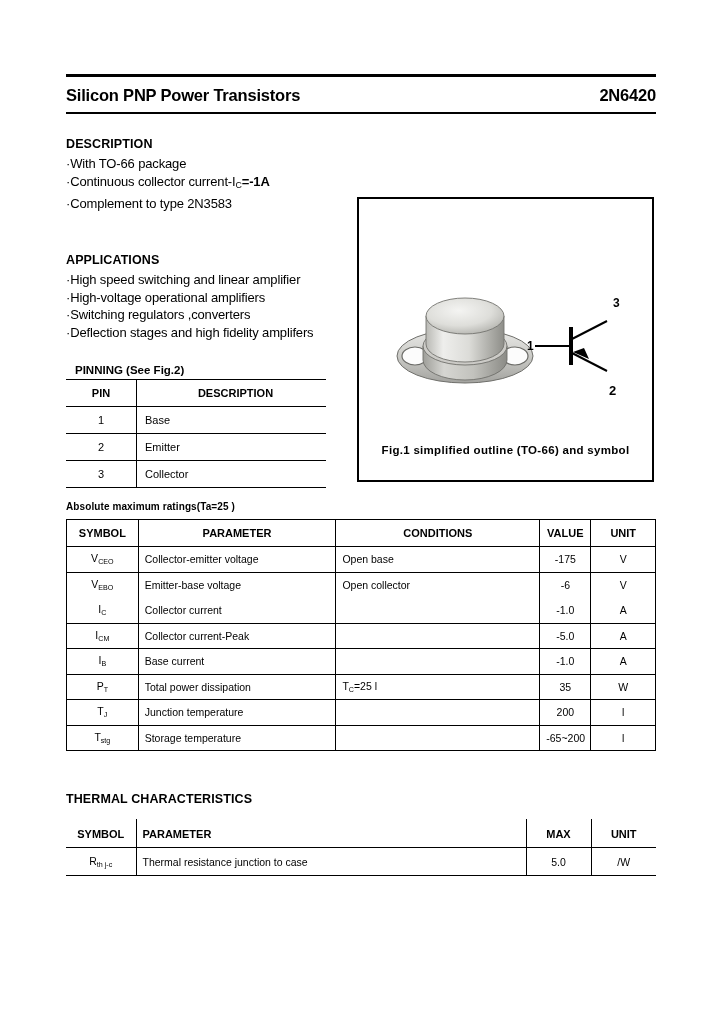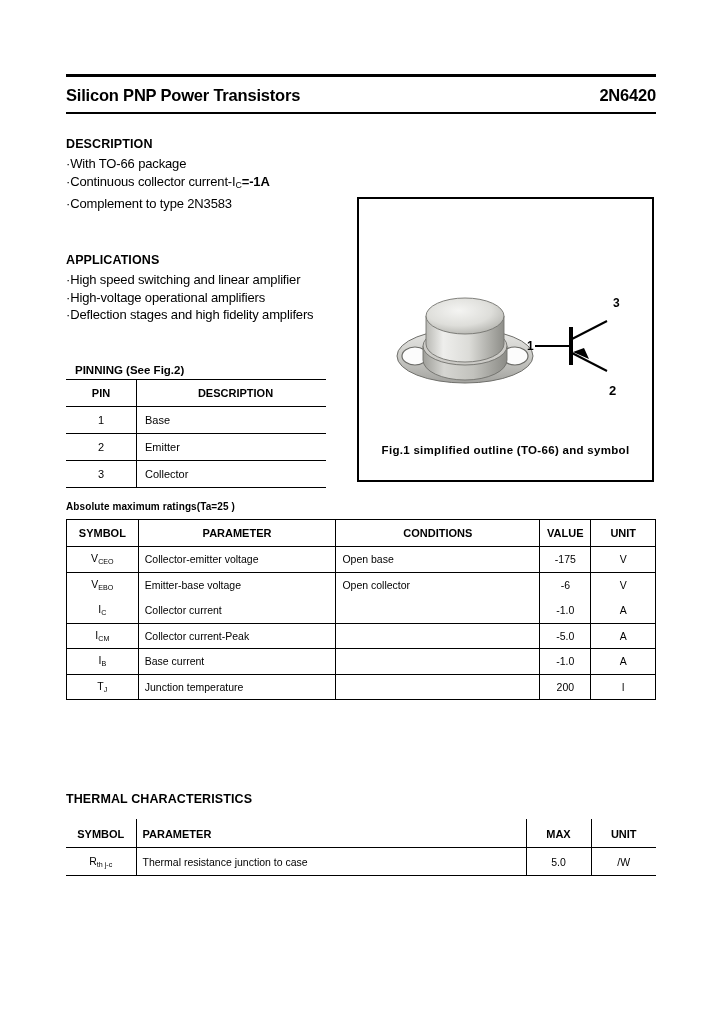--- a/index.html
+++ b/index.html
@@ -191,20 +191,21 @@
   <div class="bullet-list" style="left:66px; top:155px;">
     <div>·<span>With TO-66 package</span></div>
     <div>·<span>Continuous collector current-I</span><sub>C</sub><span class="b">=-1A</span></div>
     <div>·<span>Complement to type 2N3583</span></div>
   </div>
 
   <div class="sec-head" style="left:66px; top:253px;">APPLICATIONS</div>
   <div class="bullet-list" style="left:66px; top:271px;">
     <div>·<span>High speed switching and linear amplifier</span></div>
     <div>·<span>High-voltage operational amplifiers</span></div>
+    <div>·<span>Switching regulators ,converters</span></div>
     <div>·<span>Deflection stages and high fidelity amplifers</span></div>
   </div>
 
   <div class="tbl-cap" style="left:66px; top:364px;">PINNING (See Fig.2)</div>
   <table class="pin-tbl">
     <thead>
       <tr>
         <th class="c1">PIN</th>
         <th class="c2" style="text-align:center;">DESCRIPTION</th>
       </tr>
@@ -328,26 +329,40 @@
         <td class="col-uni">A</td>
       </tr>
       <tr>
         <td class="col-sym"><span>I</span><sub>B</sub></td>
         <td class="col-par">Base current</td>
         <td class="col-con"></td>
         <td class="col-val">-1.0</td>
         <td class="col-uni">A</td>
       </tr>
       <tr>
+        <td class="col-sym"><span>P</span><sub>T</sub></td>
+        <td class="col-par">Total power dissipation</td>
+        <td class="col-con"><span>T</span><sub>C</sub><span>=25  l</span></td>
+        <td class="col-val">35</td>
+        <td class="col-uni">W</td>
+      </tr>
+      <tr>
         <td class="col-sym"><span>T</span><sub>J</sub></td>
         <td class="col-par">Junction temperature</td>
         <td class="col-con"></td>
         <td class="col-val">200</td>
         <td class="col-uni">l</td>
       </tr>
+      <tr>
+        <td class="col-sym"><span>T</span><sub>stg</sub></td>
+        <td class="col-par">Storage temperature</td>
+        <td class="col-con"></td>
+        <td class="col-val">-65~200</td>
+        <td class="col-uni">l</td>
+      </tr>
     </tbody>
   </table>
 
   <div class="sec-head" style="left:66px; top:792px;">THERMAL CHARACTERISTICS</div>
   <table class="thm-tbl">
     <thead>
       <tr>
         <th class="t-sym" style="border-top-color:transparent;">SYMBOL</th>
         <th class="t-par" style="border-top-color:transparent;">PARAMETER</th>
         <th class="t-max" style="border-top-color:transparent;">MAX</th>

